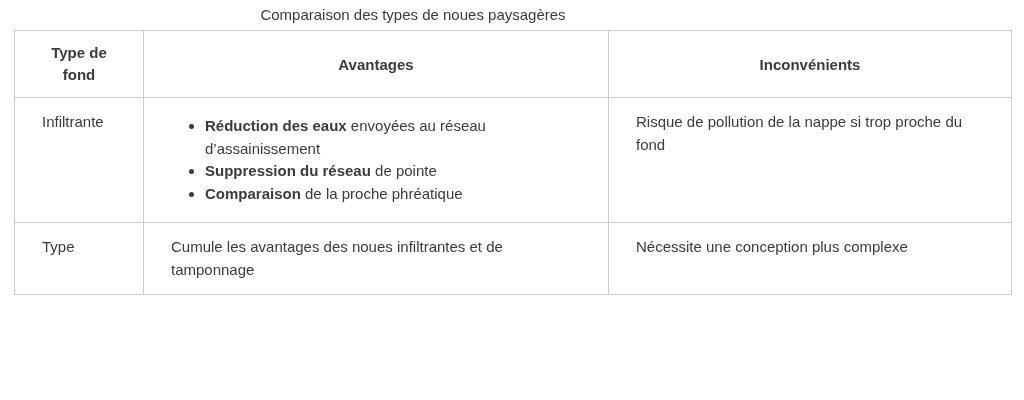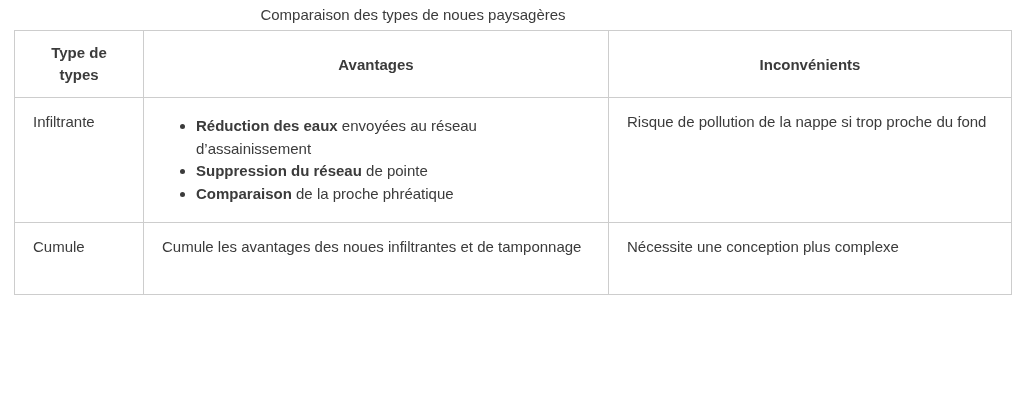--- a/index.html
+++ b/index.html
@@ -48,21 +48,21 @@
     vertical-align: middle;
     padding: 6px 10px;
   }
   thead th .wrap-narrow {
     display: inline-block;
     max-width: 64px;
     line-height: 1.45;
   }
   tbody td {
     vertical-align: top;
-    padding: 13px 18px;
+    padding: 13px 27px;
     line-height: 1.5;
   }
   tr.row-1 td { height: 117px; }
   tr.row-2 td { height: 96px; }
   tr.row-3 td { height: 72px; }
   td ul {
     margin: 4px;
     padding-left: 30px;
     list-style-type: disc;
   }
@@ -81,38 +81,38 @@
 
   <table class="comparison">
     <colgroup>
       <col class="col-type">
       <col class="col-adv">
       <col class="col-disadv">
     </colgroup>
     <thead>
       <tr>
         <th>
-          <span class="wrap-narrow">Type de types</span>
+          <span class="wrap-narrow">Type de fond</span>
         </th>
         <th>Avantages</th>
         <th>Inconvénients</th>
       </tr>
     </thead>
     <tbody>
         <tr class="row-1">
           <td class="cell-type">Infiltrante</td>
           <td class="cell-avantages">
             <ul>
               <li><span class="seg-bold">Réduction des eaux</span><span class="seg-plain"> envoyées au réseau d’assainissement</span></li>
               <li><span class="seg-bold">Suppression du réseau</span><span class="seg-plain"> de pointe</span></li>
               <li><span class="seg-bold">Comparaison</span><span class="seg-plain"> de la proche phréatique</span></li>
             </ul>
           </td>
           <td class="cell-inconvenients">Risque de pollution de la nappe si trop proche du fond</td>
         </tr>
         <tr class="row-3">
-          <td class="cell-type">Cumule</td>
+          <td class="cell-type">Type</td>
           <td class="cell-avantages">Cumule les avantages des noues infiltrantes et de tamponnage</td>
           <td class="cell-inconvenients">Nécessite une conception plus complexe</td>
         </tr>
       </tbody>
   </table>
 </div>
 
 </body></html>

